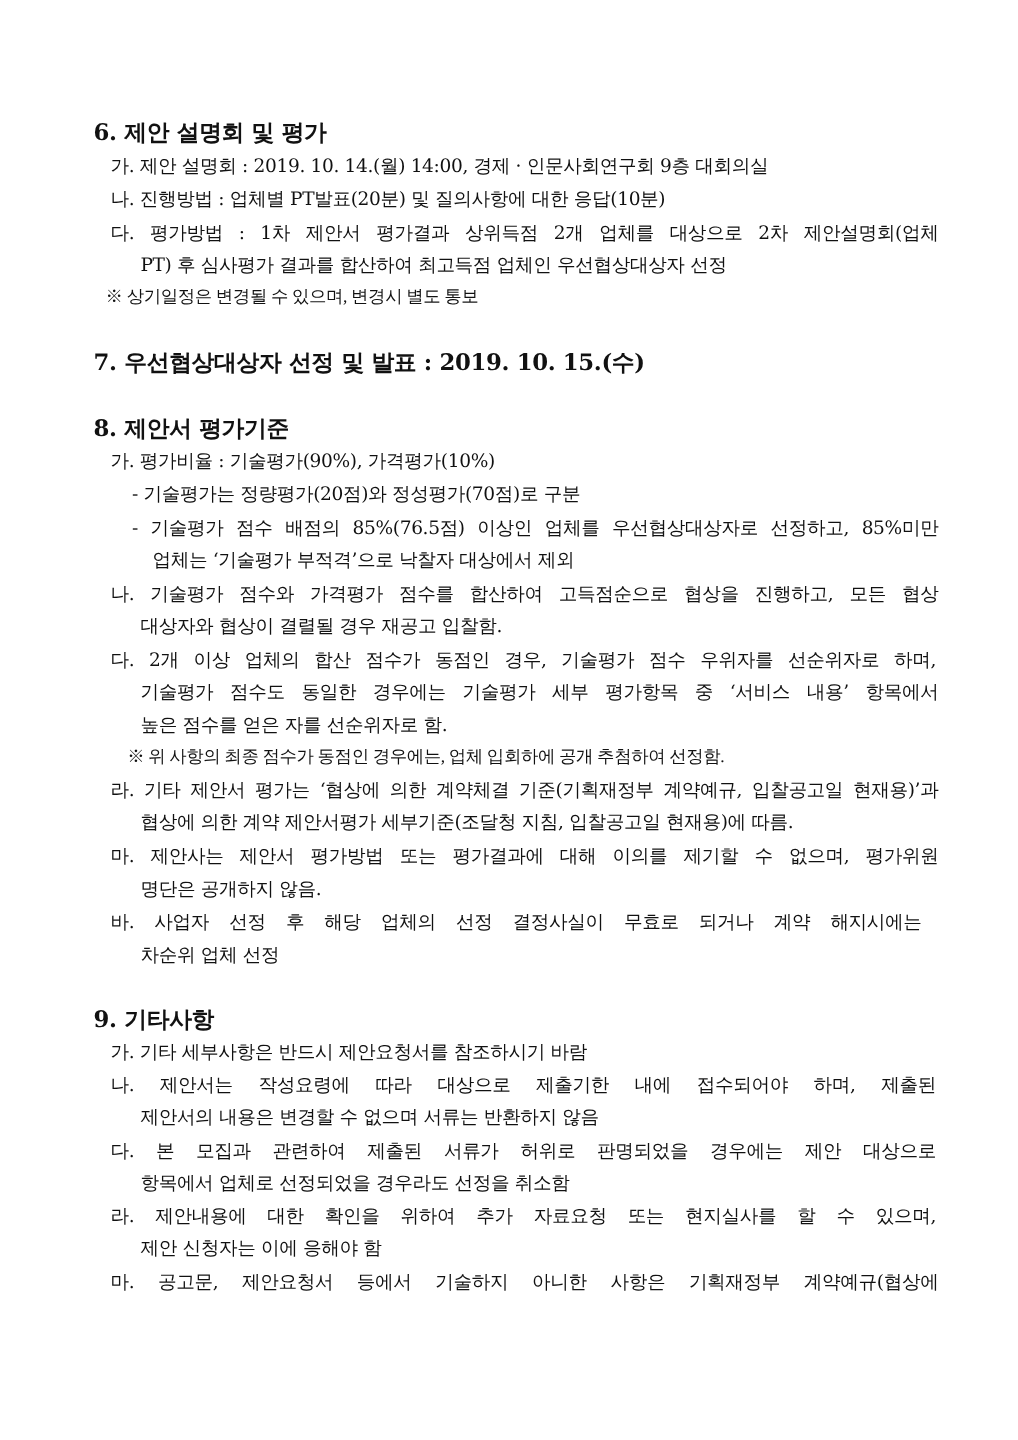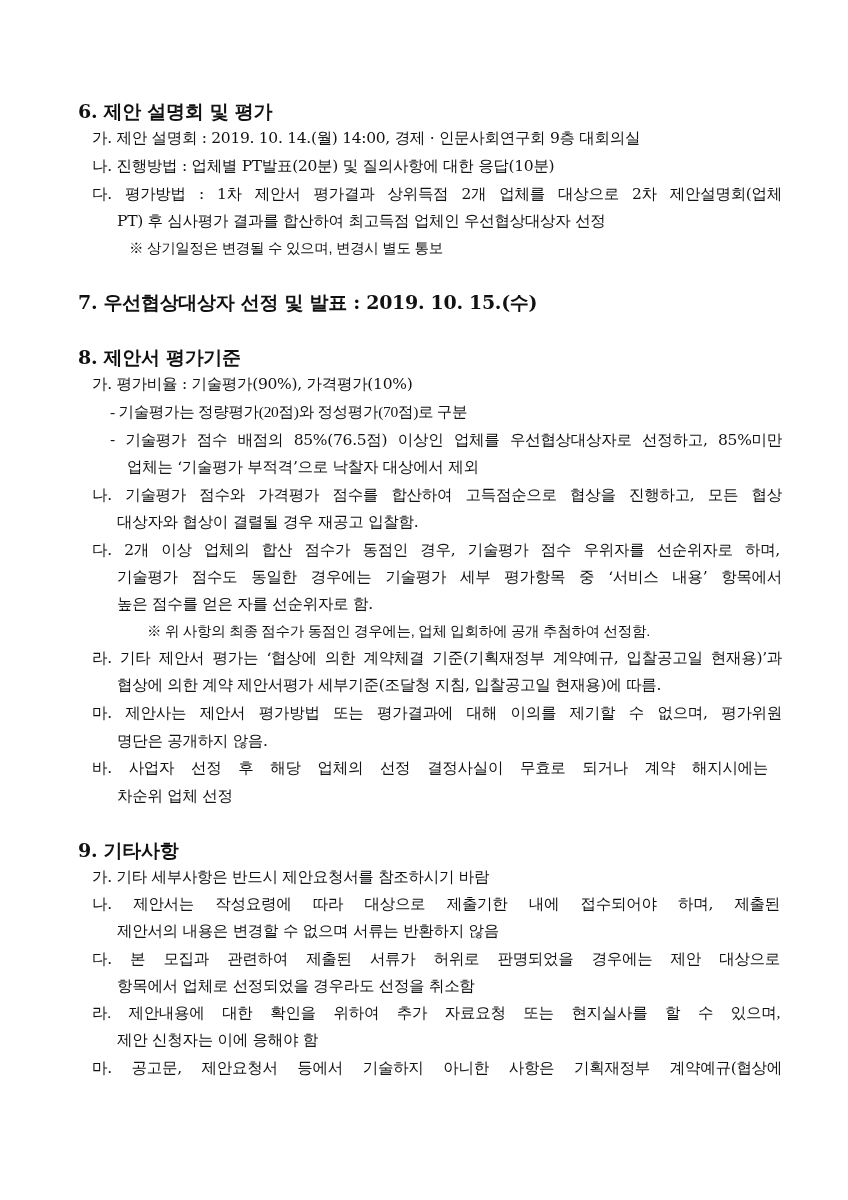--- a/index.html
+++ b/index.html
@@ -1,40 +1,40 @@
 <!DOCTYPE html>
 <html><head>
 <meta charset="utf-8">
 <style>
   html, body { margin: 0; padding: 0; background: #ffffff; }
   body { width: 848px; height: 1200px; position: relative; overflow: hidden;
          font-family: "DejaVu Serif", "Liberation Serif", serif; color: #111; }
   .page { position: absolute; left: 0; top: 0; width: 848px; height: 1200px; background: #fff; }
   .line { position: absolute; white-space: nowrap; font-size: 15.5px; line-height: 20px; letter-spacing: -0.3px; }
   .heading { font-weight: bold; font-size: 19px; }
-  .note { font-family: Liberation Sans, sans-serif; font-size: 14.5px; margin-left: 41px; }
+  .note { font-family: Liberation Serif, serif; font-size: 14.5px; }
   .justify { text-align: justify; text-align-last: justify; }
 </style>
 </head>
 <body>
 
 <div class="page">
 
   <div class="line heading" style="left:78px; top:101px;">6. 제안 설명회 및 평가</div>
   <div class="line" style="left:92px; top:128px;">가. 제안 설명회 : 2019. 10. 14.(월) 14:00, 경제 · 인문사회연구회 9층 대회의실</div>
   <div class="line" style="left:92px; top:156px;">나. 진행방법 : 업체별 PT발표(20분) 및 질의사항에 대한 응답(10분)</div>
   <div class="line justify" style="left:92px; top:184px; width:690px;">다. 평가방법 : 1차 제안서 평가결과 상위득점 2개 업체를 대상으로 2차 제안설명회(업체</div>
   <div class="line" style="left:117px; top:211px;">PT) 후 심사평가 결과를 합산하여 최고득점 업체인 우선협상대상자 선정</div>
   <div class="line note" style="left:88px; top:238px;">※ 상기일정은 변경될 수 있으며, 변경시 별도 통보</div>
 
   <div class="line heading" style="left:78px; top:292px;">7. 우선협상대상자 선정 및 발표 : 2019. 10. 15.(수)</div>
 
   <div class="line heading" style="left:78px; top:347px;">8. 제안서 평가기준</div>
   <div class="line" style="left:92px; top:374px;">가. 평가비율 : 기술평가(90%), 가격평가(10%)</div>
-  <div class="line" style="left:110px; top:402px;font-family:Liberation Serif, serif;">- 기술평가는 정량평가(20점)와 정성평가(70점)로 구분</div>
+  <div class="line" style="left:110px; top:402px;">- 기술평가는 정량평가(20점)와 정성평가(70점)로 구분</div>
   <div class="line justify" style="left:110px; top:430px; width:672px;">- 기술평가 점수 배점의 85%(76.5점) 이상인 업체를 우선협상대상자로 선정하고, 85%미만</div>
   <div class="line" style="left:127px; top:457px;">업체는 ‘기술평가 부적격’으로 낙찰자 대상에서 제외</div>
   <div class="line justify" style="left:92px; top:485px; width:690px;">나. 기술평가 점수와 가격평가 점수를 합산하여 고득점순으로 협상을 진행하고,  모든 협상</div>
   <div class="line" style="left:117px; top:512px;">대상자와 협상이 결렬될 경우 재공고 입찰함.</div>
   <div class="line justify" style="left:92px; top:540px; width:688px;">다. 2개 이상 업체의 합산 점수가 동점인 경우, 기술평가 점수 우위자를 선순위자로 하며,</div>
   <div class="line justify" style="left:117px; top:567px; width:665px;">기술평가 점수도 동일한 경우에는 기술평가 세부 평가항목 중 ‘서비스 내용’ 항목에서</div>
   <div class="line" style="left:117px; top:594px;">높은 점수를 얻은 자를 선순위자로 함.</div>
   <div class="line note" style="left:106px; top:621px;">※ 위 사항의 최종 점수가 동점인 경우에는, 업체 입회하에 공개 추첨하여 선정함.</div>
   <div class="line justify" style="left:92px; top:648px; width:690px;">라. 기타 제안서 평가는 ‘협상에 의한 계약체결 기준(기획재정부 계약예규, 입찰공고일 현재용)’과</div>
   <div class="line" style="left:117px; top:675px;">협상에 의한 계약 제안서평가 세부기준(조달청 지침, 입찰공고일 현재용)에 따름.</div>
@@ -42,17 +42,17 @@
   <div class="line" style="left:117px; top:731px;">명단은 공개하지 않음.</div>
   <div class="line justify" style="left:92px; top:758px; width:676px;">바. 사업자 선정 후 해당 업체의 선정 결정사실이 무효로 되거나 계약 해지시에는</div>
   <div class="line" style="left:117px; top:786px;">차순위 업체 선정</div>
 
   <div class="line heading" style="left:78px; top:840px;">9. 기타사항</div>
   <div class="line" style="left:92px; top:867px;">가. 기타 세부사항은 반드시 제안요청서를 참조하시기 바람</div>
   <div class="line justify" style="left:92px; top:894px; width:688px;">나. 제안서는 작성요령에 따라 대상으로 제출기한 내에 접수되어야 하며, 제출된</div>
   <div class="line" style="left:117px; top:921px;">제안서의 내용은 변경할 수 없으며 서류는 반환하지 않음</div>
   <div class="line justify" style="left:92px; top:949px; width:688px;">다. 본 모집과 관련하여 제출된 서류가 허위로 판명되었을 경우에는 제안 대상으로</div>
   <div class="line" style="left:117px; top:976px;">항목에서 업체로 선정되었을 경우라도 선정을 취소함</div>
-  <div class="line justify" style="left:92px; top:1003px; width:688px;font-family:Liberation Serif, serif;">라. 제안내용에 대한 확인을 위하여 추가 자료요청 또는 현지실사를 할 수 있으며,</div>
+  <div class="line justify" style="left:92px; top:1003px; width:688px;">라. 제안내용에 대한 확인을 위하여 추가 자료요청 또는 현지실사를 할 수 있으며,</div>
   <div class="line" style="left:117px; top:1030px;">제안 신청자는 이에 응해야 함</div>
   <div class="line justify" style="left:92px; top:1058px; width:690px;">마. 공고문, 제안요청서 등에서 기술하지 아니한 사항은 기획재정부 계약예규(협상에</div>
 
 </div>
 
 </body></html>

